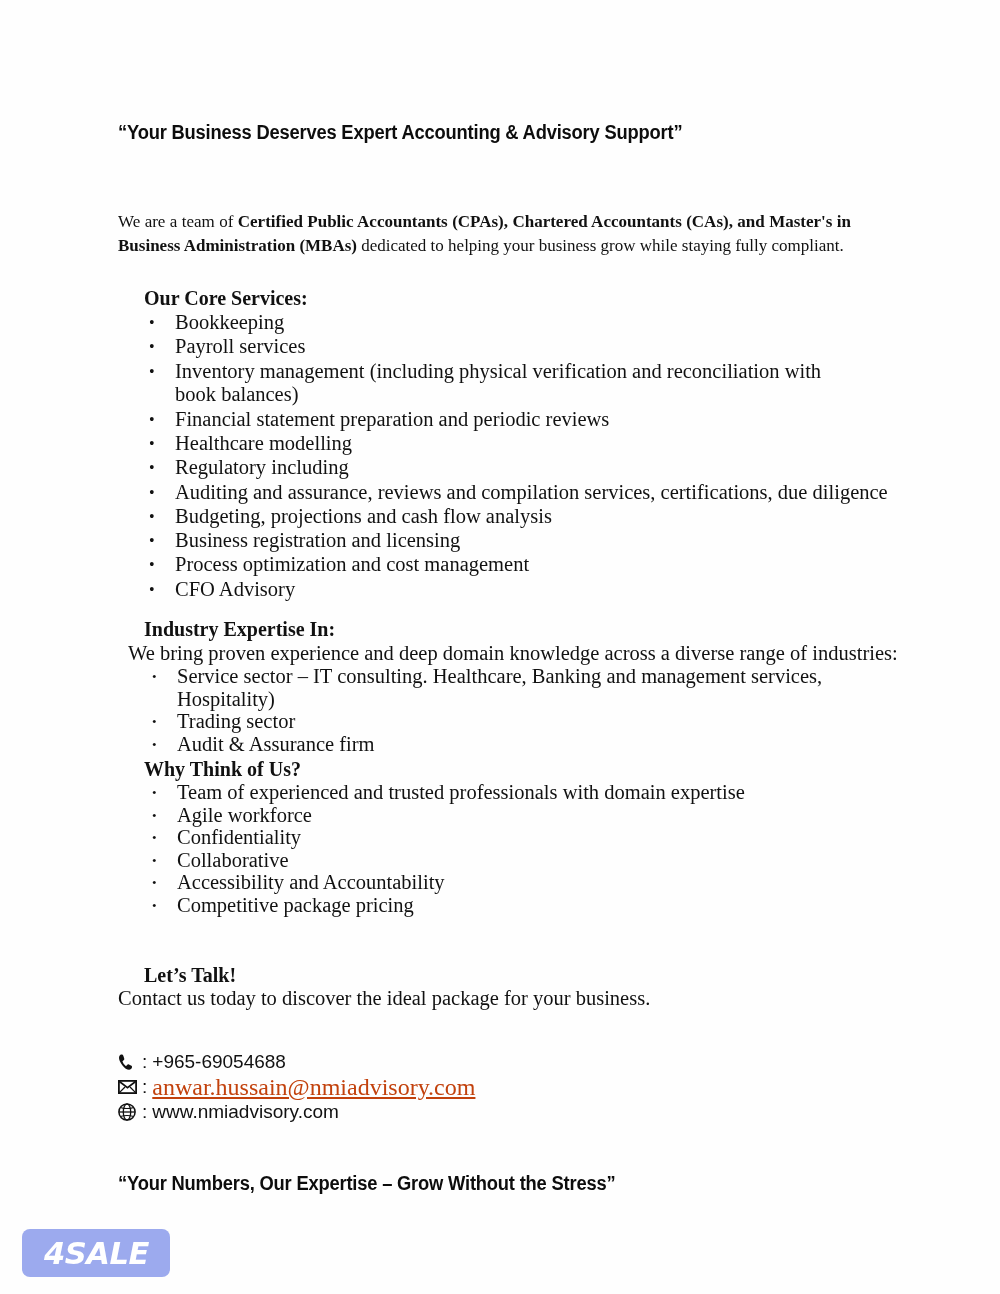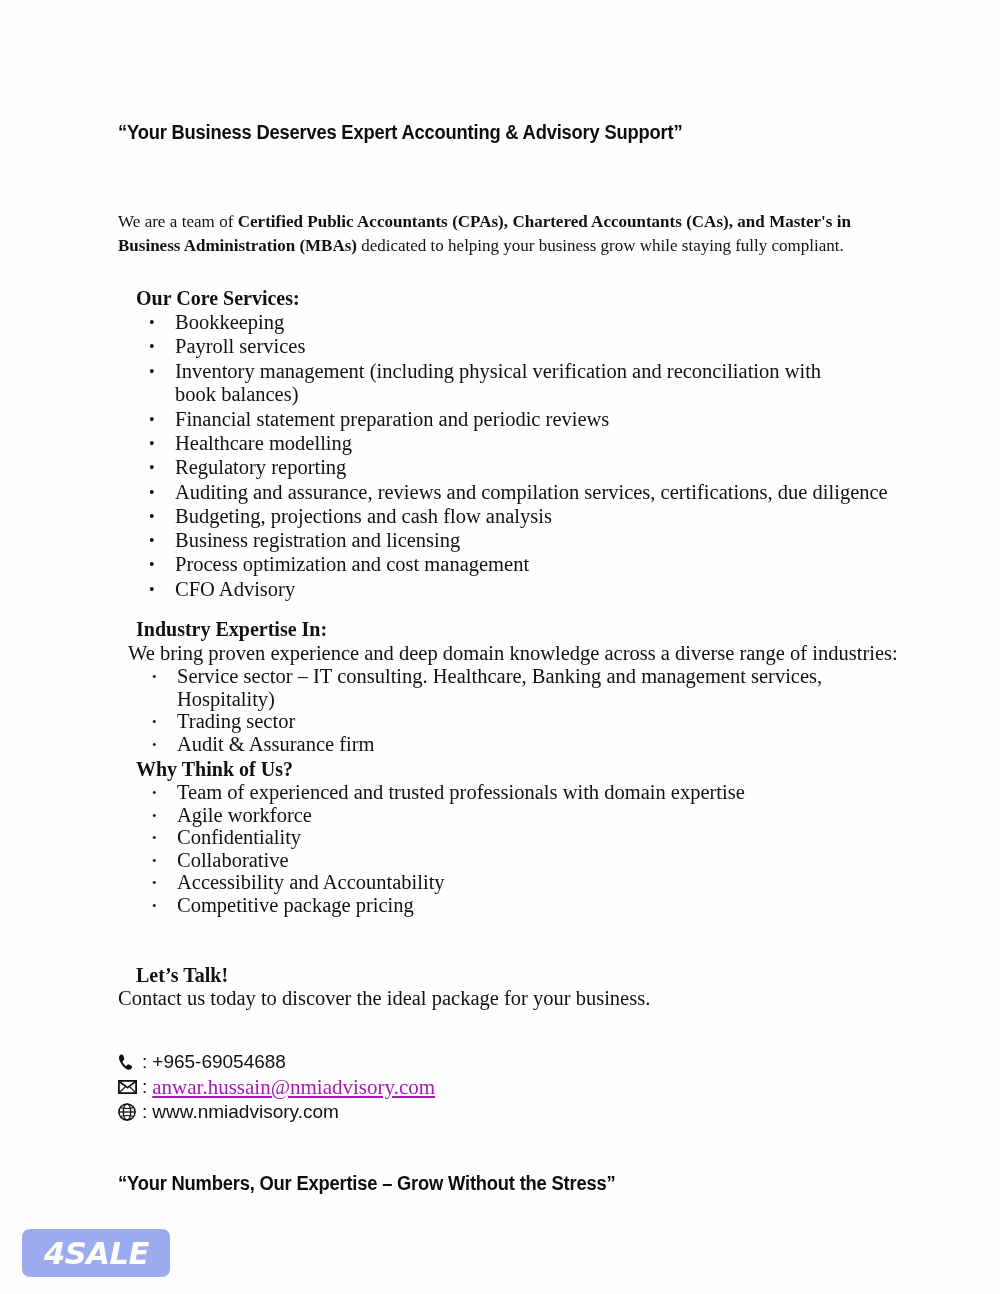--- a/index.html
+++ b/index.html
@@ -48,21 +48,21 @@
     font-size: 17px;
     line-height: 23.5px;
     text-align: justify;
     text-justify: inter-word;
   }
   .intro b { font-weight: bold; }
 
   
   .sec-head {
     position: absolute;
-    left: 136px;
+    left: 144px;
     font-size: 20px;
     font-weight: bold;
     white-space: nowrap;
   }
   #core-head     { top: 287px; }
   #industry-head { top: 618px; }
   #why-head      { top: 758px; }
   #talk-head     { top: 964px; }
 
   
@@ -152,24 +152,24 @@
     justify-content: flex-start;
     color: #111;
   }
   .crow .ico svg { display: block; }
   .crow .colon {
     margin-right: 5px;
     font-family: "Liberation Sans", "DejaVu Sans", sans-serif;
   }
   .crow .val { white-space: nowrap; text-align: center; }
   .crow a.val {
-    color: #a21caf;
+    color: #c2410c;
     text-decoration: underline;
     font-family: "Liberation Serif", "DejaVu Serif", serif;
-    font-size: 21px;
+    font-size: 24px;
   }
   #row-phone   { margin-bottom: 1px; }
   #row-email   { margin-bottom: 1px; }
 
   
   #watermark {
     position: absolute;
     left: 22px;
     top: 1229px;
     width: 148px;
@@ -217,21 +217,21 @@
     <li>
         <span class="bullet">•</span>
         <span class="txt">Financial statement preparation and periodic reviews</span>
       </li>
     <li>
         <span class="bullet">•</span>
         <span class="txt">Healthcare modelling</span>
       </li>
     <li>
         <span class="bullet">•</span>
-        <span class="txt">Regulatory reporting</span>
+        <span class="txt">Regulatory including</span>
       </li>
     <li>
         <span class="bullet">•</span>
         <span class="txt">Auditing and assurance, reviews and compilation services, certifications, due diligence</span>
       </li>
     <li>
         <span class="bullet">•</span>
         <span class="txt">Budgeting, projections and cash flow analysis</span>
       </li>
     <li>

